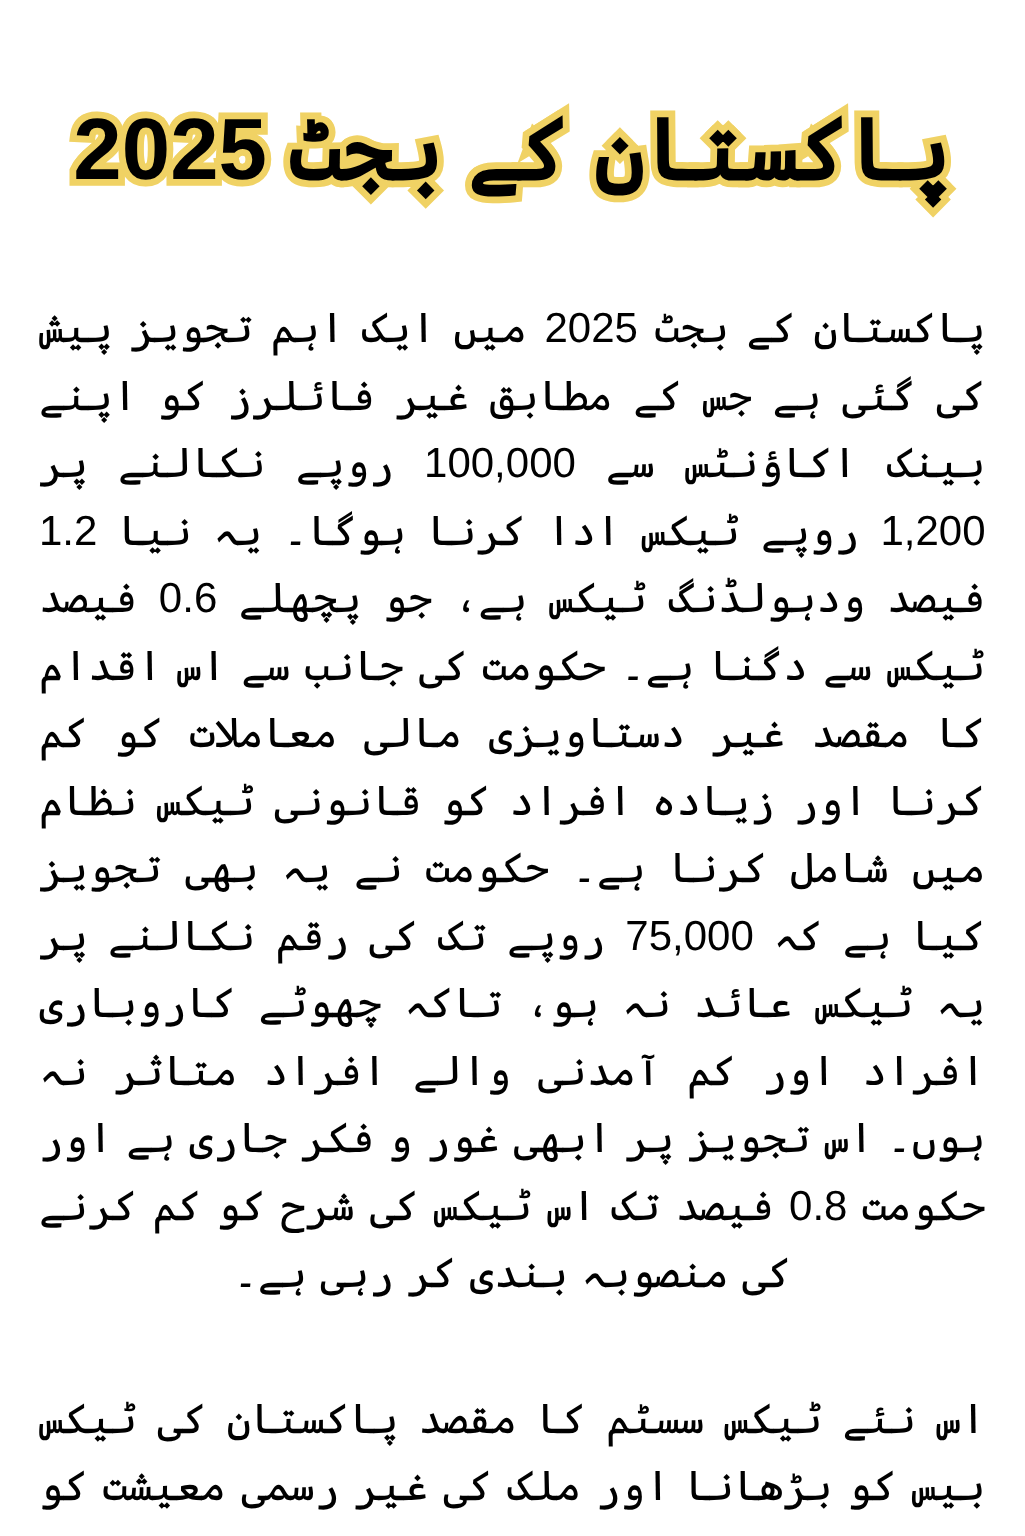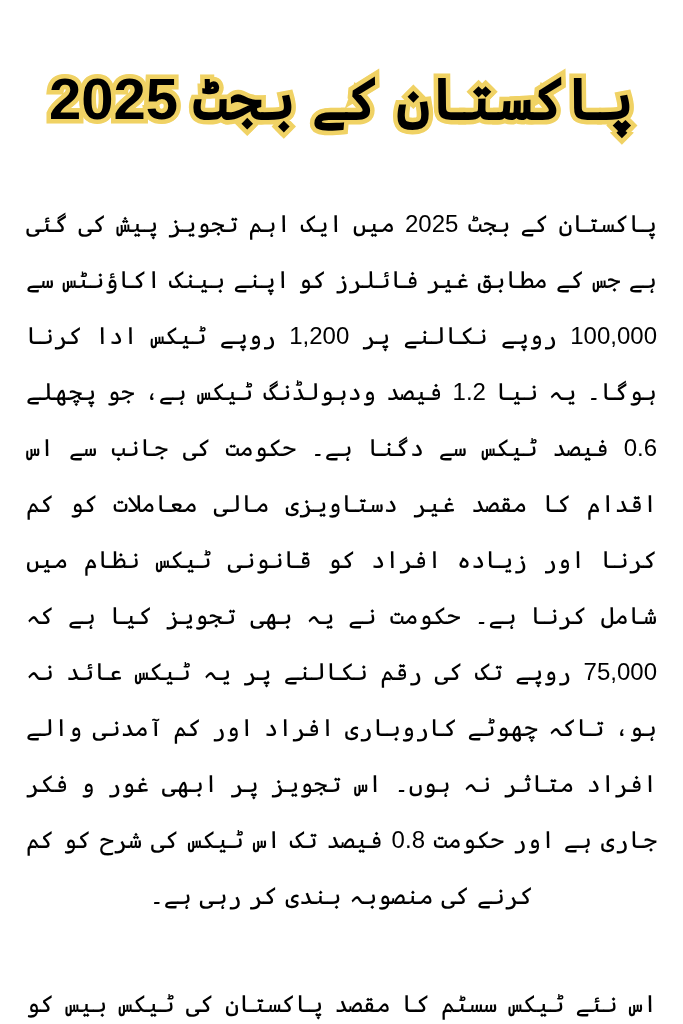--- a/index.html
+++ b/index.html
@@ -54,22 +54,22 @@
     color: var(--title-fill, #000000);
   }
   
   .article {
     margin: 28px 26px 0 26px;
     direction: rtl;
   }
   .para {
     margin: 0 0 52px 0;
     color: var(--ink, #000000);
-    font-size: 24px;
-    line-height: 56px;
+    font-size: 28px;
+    line-height: 45px;
     text-align: justify;
     text-align-last: center;
     word-spacing: 1px;
   }
 </style>
 </head>
 <body>
 
 <div class="poster" style="--bg: #ffffff; --ink: #000000; --title-fill: #000000; --title-outline: #f0d264;">
 

